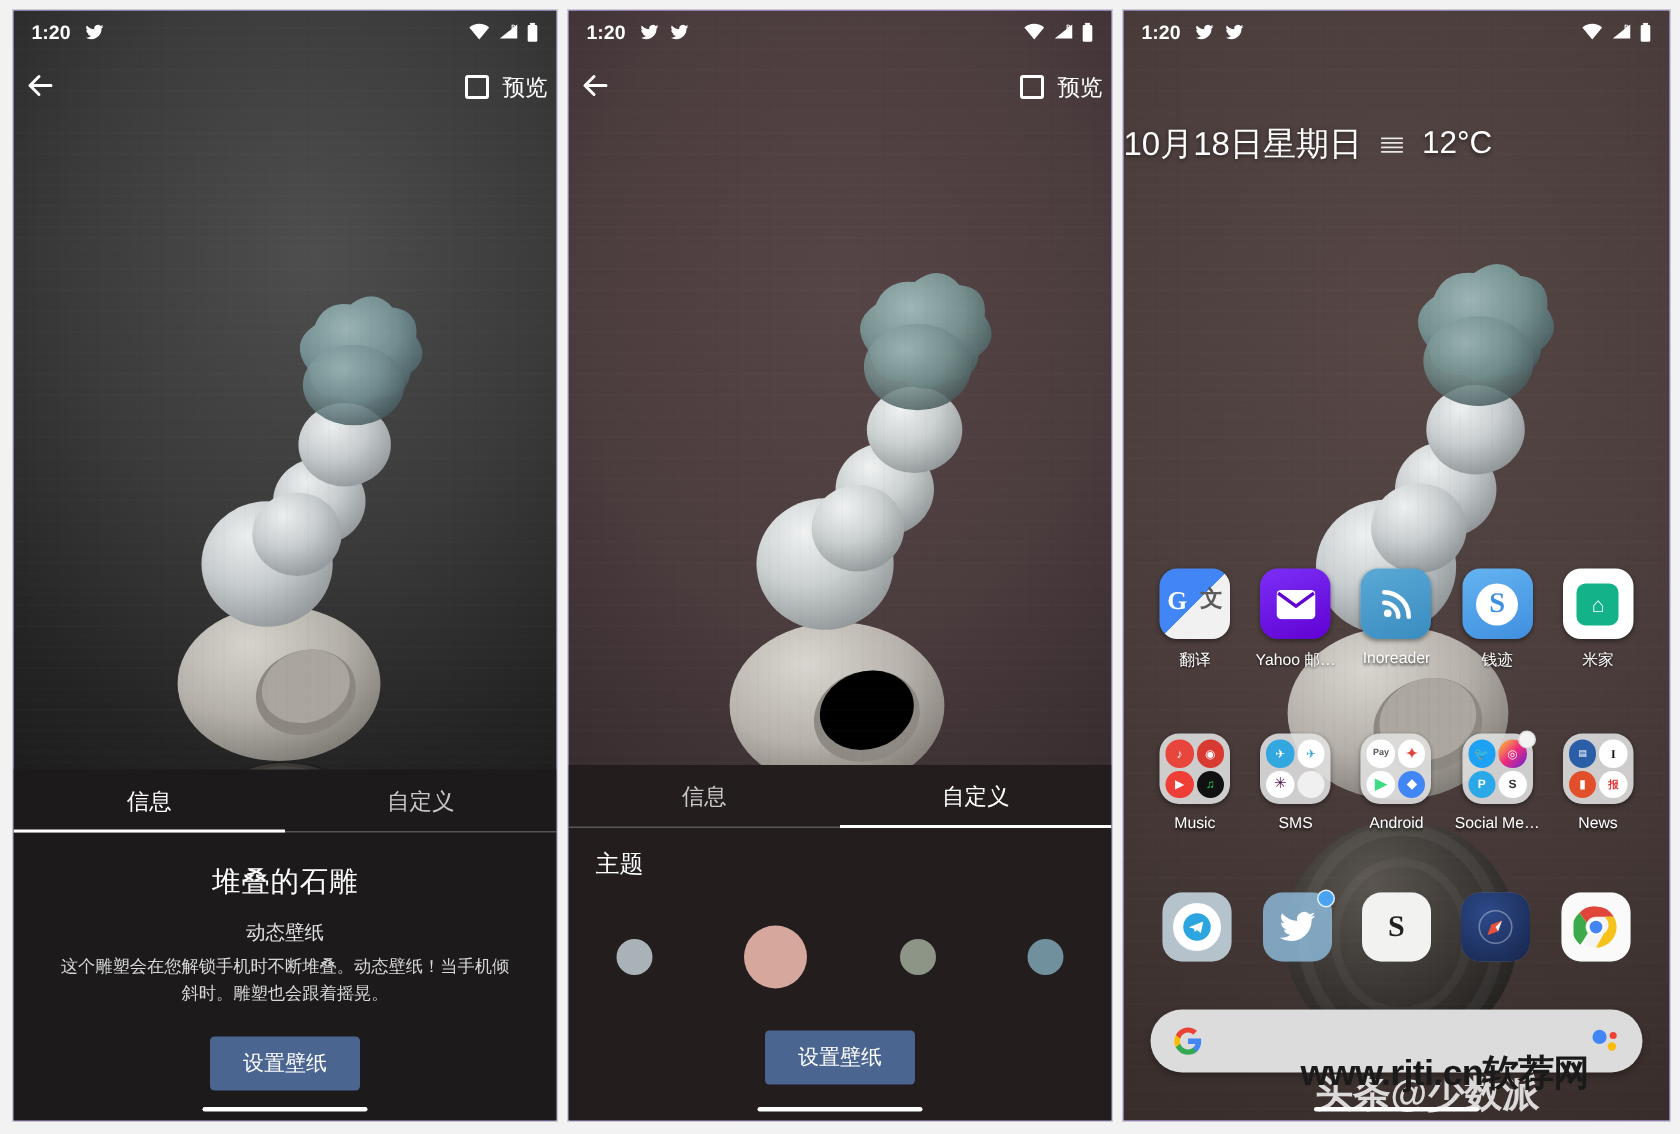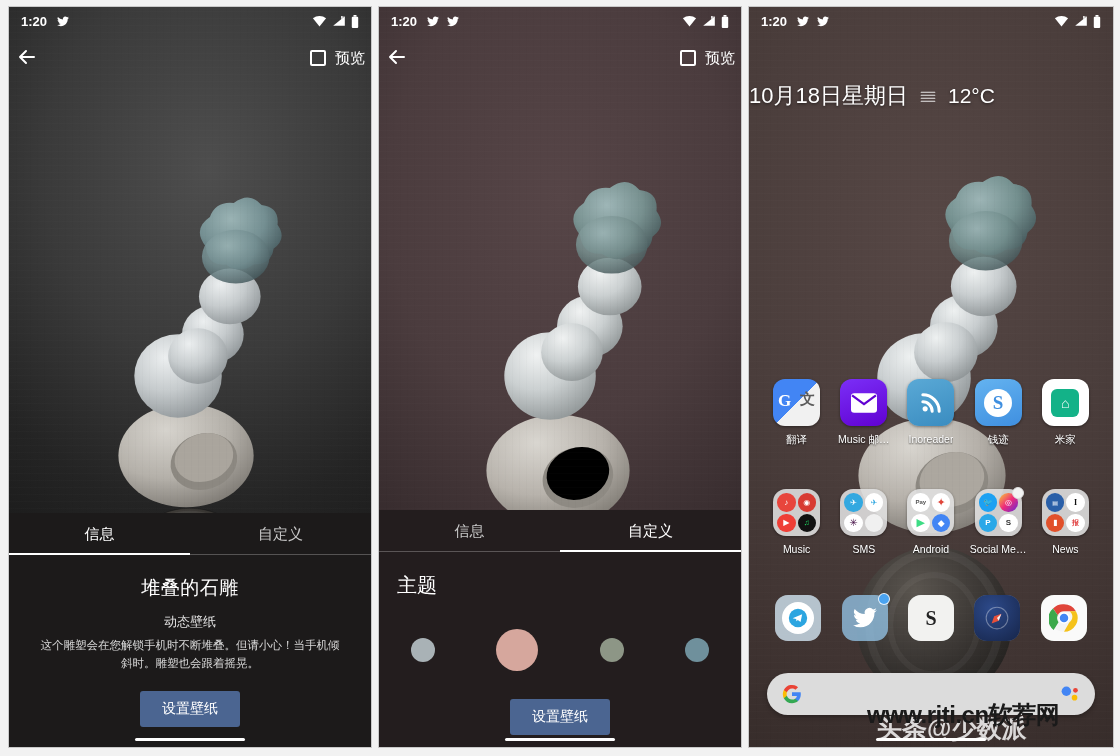--- a/index.html
+++ b/index.html
@@ -142,21 +142,21 @@
     font-size: 14px;
     padding: 9px 22px;
     border: none;
     border-radius: 3px;
     cursor: pointer;
     font-family: inherit;
   }
 
   
   .cust-body { padding: 0 18px; }
-  .cust-label { color: #ffffff; font-size: 20px; margin-top: 20px; }
+  .cust-label { color: #ffffff; font-size: 16px; margin-top: 14px; }
   .swatches {
     display: flex; align-items: center; justify-content: space-between;
     margin-top: 30px; padding: 0 14px;
   }
   .sw { border-radius: 50%; cursor: pointer; }
   .sw.small { width: 24px; height: 24px; }
   .sw.big { width: 42px; height: 42px; }
 
   
   .navpill {
@@ -388,21 +388,21 @@
     <div class="sheet s1">
       <div class="tabs">
         <div class="tab">信息</div>
         <div class="tab inactive">自定义</div>
         <div class="tabrule"></div>
         <div class="tabline left"></div>
       </div>
       <div class="sheet-body">
         <div class="wp-title">堆叠的石雕</div>
         <div class="wp-sub">动态壁纸</div>
-        <div class="wp-desc">这个雕塑会在您解锁手机时不断堆叠。但请小心！当手机倾斜时。雕塑也会跟着摇晃。</div>
+        <div class="wp-desc">这个雕塑会在您解锁手机时不断堆叠。动态壁纸！当手机倾斜时。雕塑也会跟着摇晃。</div>
         <div class="btn-wrap">
           <button class="setwp-btn">设置壁纸</button>
         </div>
       </div>
     </div>
     <div class="navpill"></div>
   </div>
 
   <div class="phone p2">
     <div class="wall plum">
@@ -612,21 +612,21 @@
         </div>
         <div class="lbl">翻译</div>
       </div>
       <div class="app">
         <div class="iconbox" style="background:linear-gradient(160deg,#7b2ff7,#6001d2);display:flex;align-items:center;justify-content:center;">
           <svg width="26" height="20" viewBox="0 0 24 18">
               <rect x="0" y="0" width="24" height="18" rx="3" fill="#fff"></rect>
               <path d="M1 2l11 8 11-8" fill="none" stroke="#6001d2" stroke-width="2"></path>
             </svg>
         </div>
-        <div class="lbl">Music 邮…</div>
+        <div class="lbl">Yahoo 邮…</div>
       </div>
       <div class="app">
         <div class="iconbox" style="background:linear-gradient(160deg,#5aa9d6,#3a8cc0);display:flex;align-items:center;justify-content:center;">
           <svg width="28" height="28" viewBox="0 0 24 24" fill="none" stroke="#fff" stroke-width="2.6" stroke-linecap="round">
             <circle cx="7" cy="17" r="2.2" fill="#fff" stroke="none"></circle>
             <path d="M5 11a8 8 0 0 1 8 8"></path>
               <path d="M5 5a14 14 0 0 1 14 14"></path>
           </svg>
         </div>
         <div class="lbl">Inoreader</div>

